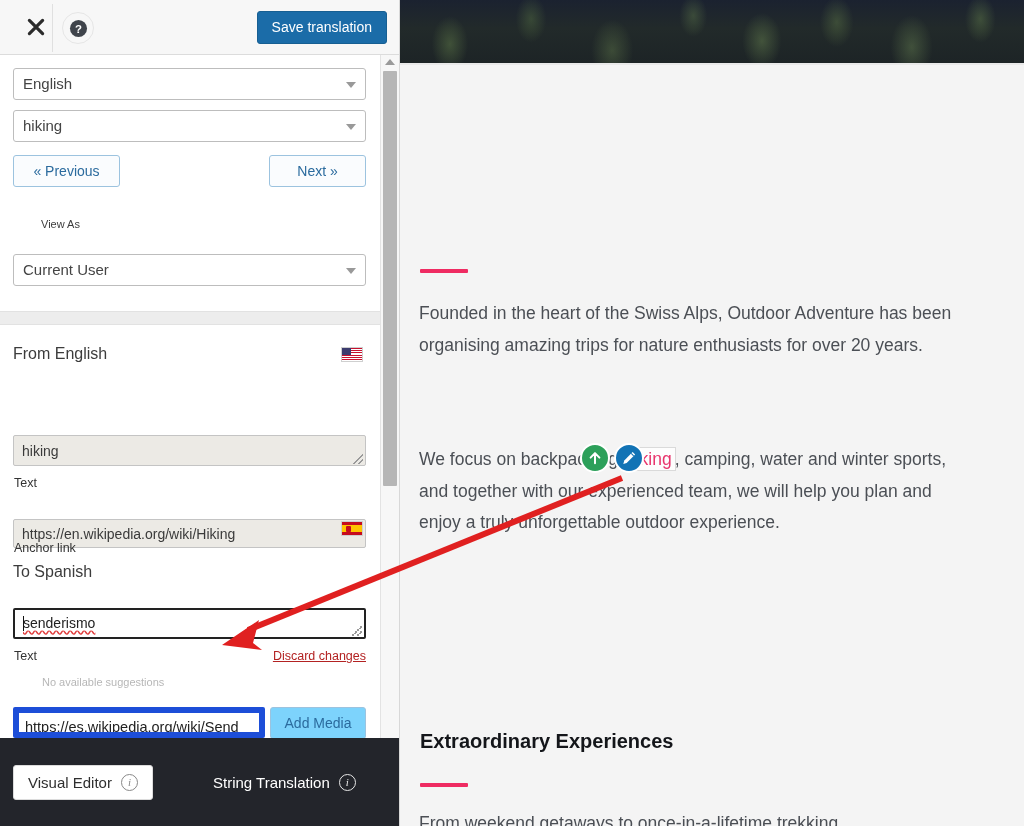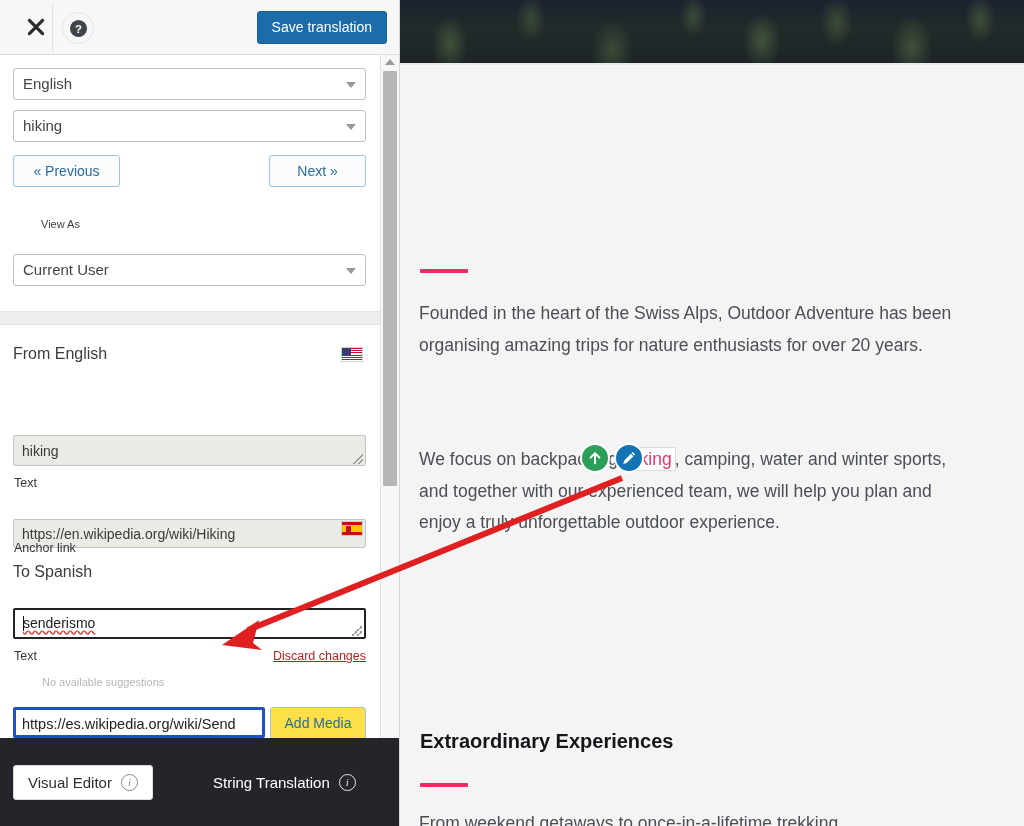--- a/index.html
+++ b/index.html
@@ -178,31 +178,31 @@
   }
   .misspell {
     text-decoration: underline wavy #e03b3b;
     text-decoration-skip-ink:none;
     text-underline-offset:2px;
     text-align:right;
   }
 
   #in-to-anchor {
     position:absolute; left:13px; top:652px; width:252px; height:31px;
-    background:#fff; border:3px solid #1d4ed8; border-radius:2px;
+    background:#fff; border:6px solid #1d4ed8; border-radius:2px;
     font-size:14.5px; color:#222;
     padding:0 6px; line-height:29px;
     overflow:hidden; white-space:nowrap;
     cursor:text;
   }
 
   #btn-addmedia {
     position:absolute; left:270px; top:652px; width:96px; height:32px;
     border:1px solid #9cc3df; border-radius:3px;
-    background:#fde047; color:#2b6b9e;
+    background:#7dd3fc; color:#2b6b9e;
     font-size:14px; line-height:30px; text-align:center; cursor:pointer;
   }
 
   .discard {
     position:absolute; right:15px;
     font-size:12.5px; color:#b32222;
     text-decoration:underline; cursor:pointer;
   }
   #discard-1 { top:594px; }
   #discard-2 { top:690px; }

